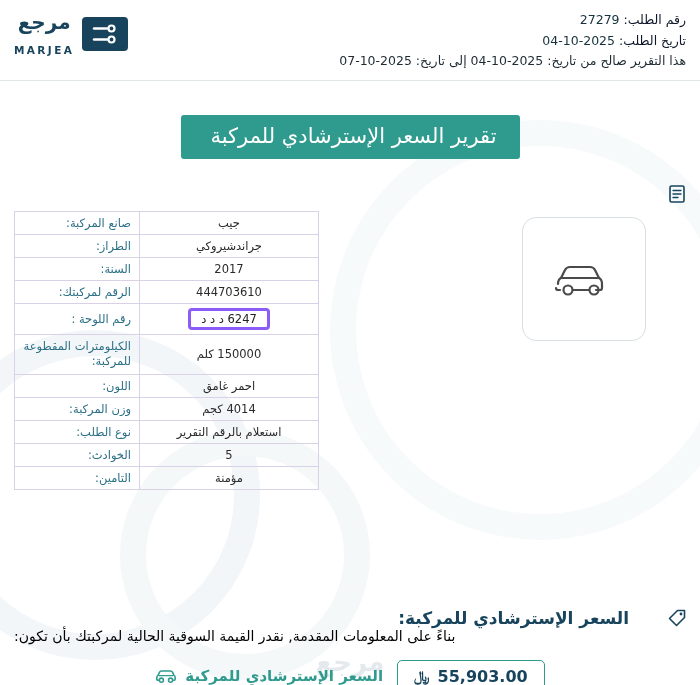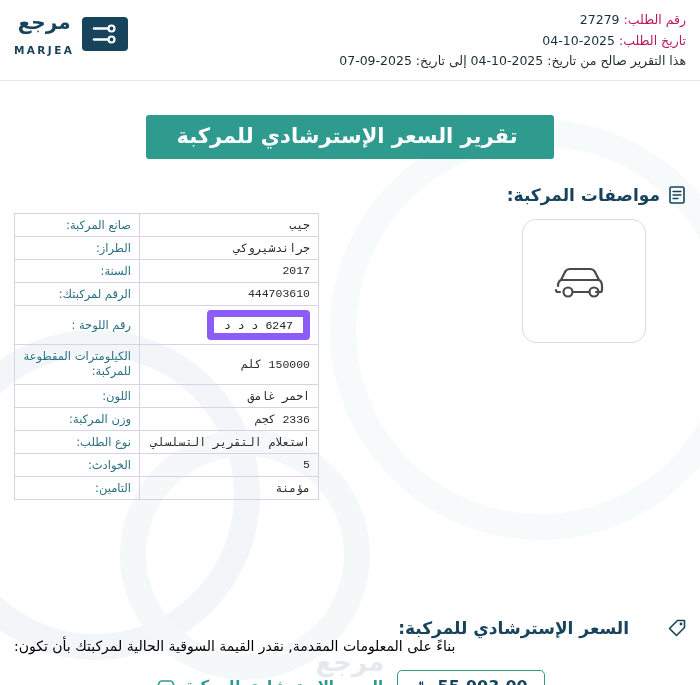--- a/index.html
+++ b/index.html
@@ -39,21 +39,21 @@
     justify-content: space-between;
     min-height: 66px;
   }
   .header-meta {
     text-align: right;
     font-size: 12.5px;
     color: #1d2b33;
     line-height: 1.65;
   }
   .header-meta .row { white-space: nowrap; }
-  .header-meta .label { color: #be185d; }
+  .header-meta .label { color: #0f172a; }
   .header-meta .val { color: #16323f; margin-top: 42px; }
 
   .brand {
     display: flex;
     align-items: center;
     gap: 8px;
     direction: ltr;
     margin-top: 2px;
   }
   .brand-text {
@@ -86,22 +86,22 @@
   
   .title-wrap {
     display: flex;
     justify-content: center;
     margin-top: 34px;
   }
   .title-banner {
     background: #2f9a8e;
     color: #ffffff;
     font-size: 21px;
-    font-weight: bold;
-    padding: 9px 36px 11px 30px;
+    font-weight: normal;
+    padding: 9px 23px 11px 30px;
     border-radius: 3px;
     letter-spacing: 0px;
   }
 
   
   .section-head {
     display: flex;
     align-items: center;
     justify-content: flex-start;
     gap: 8px;
@@ -142,27 +142,26 @@
     vertical-align: middle;
   }
   .spec-table td.k {
     color: #2a6f86;
     width: 125px;
     text-align: right;
     font-size: 11.5px;
   }
   .spec-table td.v {
     color: #2a2a2a;
-    text-align: right;
+    text-align: center;
     font-size: 11.5px;
-    font-family: Liberation Mono, monospace;
   }
   .plate {
     display: inline-block;
-    border: 7px solid #8b5cf6;
+    border: 3px solid #8b5cf6;
     border-radius: 4px;
     padding: 1px 10px;
     font-size: 11.5px;
     color: #222;
     letter-spacing: 1px;
     background: #fff;
   }
   .twoline { line-height: 1.35; }
 
   
@@ -248,21 +247,21 @@
     <div class="header">
       <div class="header-meta">
         <div class="row">
           <span class="label">رقم الطلب:</span>
           <span class="val">27279</span>
         </div>
         <div class="row">
           <span class="label">تاريخ الطلب:</span>
           <span class="val">2025-10-04</span>
         </div>
-        <div class="row">هذا التقرير صالح من تاريخ: 2025-10-04 إلى تاريخ: 2025-09-07</div>
+        <div class="row">هذا التقرير صالح من تاريخ: 2025-10-04 إلى تاريخ: 2025-10-07</div>
       </div>
 
       <div class="brand">
         <div class="brand-text">
           <div class="brand-ar">مرجع</div>
           <div class="brand-en">MARJEA</div>
         </div>
         <div class="brand-mark">
           <svg width="30" height="22" viewBox="0 0 30 22" fill="none" xmlns="http://www.w3.org/2000/svg">
             <path d="M4 5.5h13" stroke="#ffffff" stroke-width="2.4" stroke-linecap="round"></path>
@@ -278,21 +277,20 @@
       <div class="title-banner">تقرير السعر الإسترشادي للمركبة</div>
     </div>
 
     <div class="section-head">
       <span class="sec-icon">
         <svg width="16" height="18" viewBox="0 0 16 18" fill="none" xmlns="http://www.w3.org/2000/svg">
           <rect x="1" y="1" width="14" height="16" rx="1.5" stroke="#17445c" stroke-width="1.6"></rect>
           <path d="M4 5.5h8M4 9h8M4 12.5h5" stroke="#17445c" stroke-width="1.3" stroke-linecap="round"></path>
         </svg>
       </span>
-      <span class="sec-title">مواصفات المركبة:</span>
     </div>
 
     <div class="specs-area">
 
       <div class="car-box">
         <svg width="64" height="40" viewBox="0 0 64 40" fill="none" xmlns="http://www.w3.org/2000/svg">
           <path d="M6 25c0-3 1-5 3-6l4-8c1-2 3-3 5-3h20c2 0 4 1 5 3l4 8c2 1 3 3 3 6v4a2 2 0 0 1-2 2h-4" stroke="#4a4a4a" stroke-width="2.2" stroke-linecap="round" stroke-linejoin="round"></path>
           <path d="M8 31H6a2 2 0 0 1-2-2" stroke="#4a4a4a" stroke-width="2.2" stroke-linecap="round"></path>
           <path d="M9 19h38" stroke="#4a4a4a" stroke-width="2.2" stroke-linecap="round"></path>
           <circle cx="16" cy="31" r="4.5" stroke="#4a4a4a" stroke-width="2.2"></circle>
@@ -327,25 +325,25 @@
           </tr>
           <tr>
             <td class="v">150000 كلم</td>
             <td class="k twoline">الكيلومترات المقطوعة للمركبة:</td>
           </tr>
           <tr>
             <td class="v">احمر غامق</td>
             <td class="k">اللون:</td>
           </tr>
           <tr>
-            <td class="v">2336 كجم</td>
+            <td class="v">4014 كجم</td>
             <td class="k">وزن المركبة:</td>
           </tr>
           <tr>
-            <td class="v">استعلام التقرير التسلسلي</td>
+            <td class="v">استعلام بالرقم التقرير</td>
             <td class="k">نوع الطلب:</td>
           </tr>
           <tr>
             <td class="v">5</td>
             <td class="k">الخوادث:</td>
           </tr>
           <tr>
             <td class="v">مؤمنة</td>
             <td class="k">التامين:</td>
           </tr>

